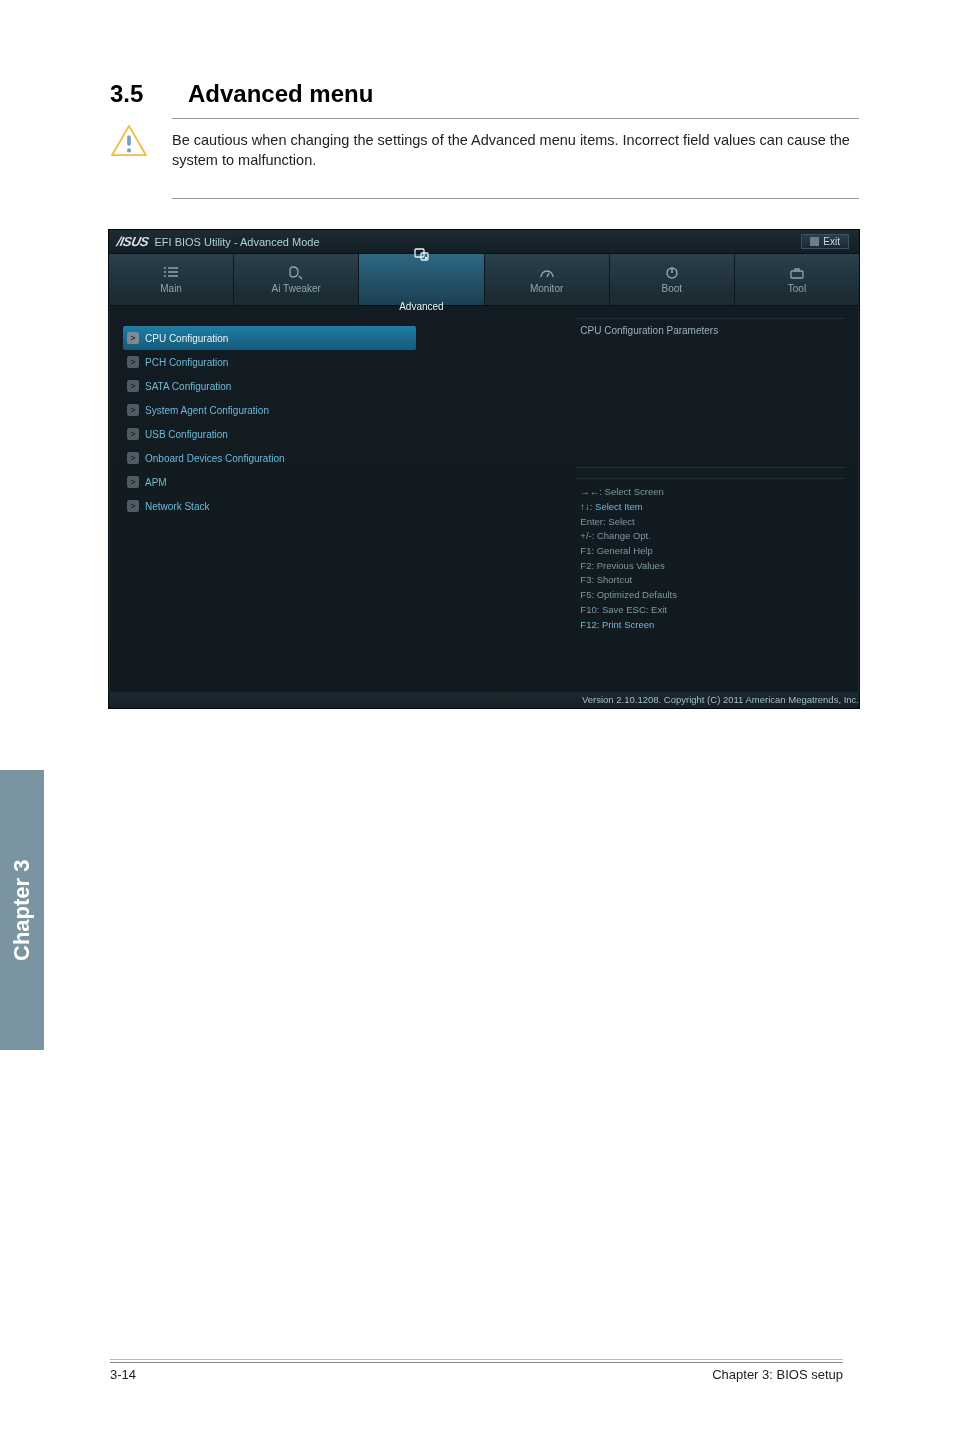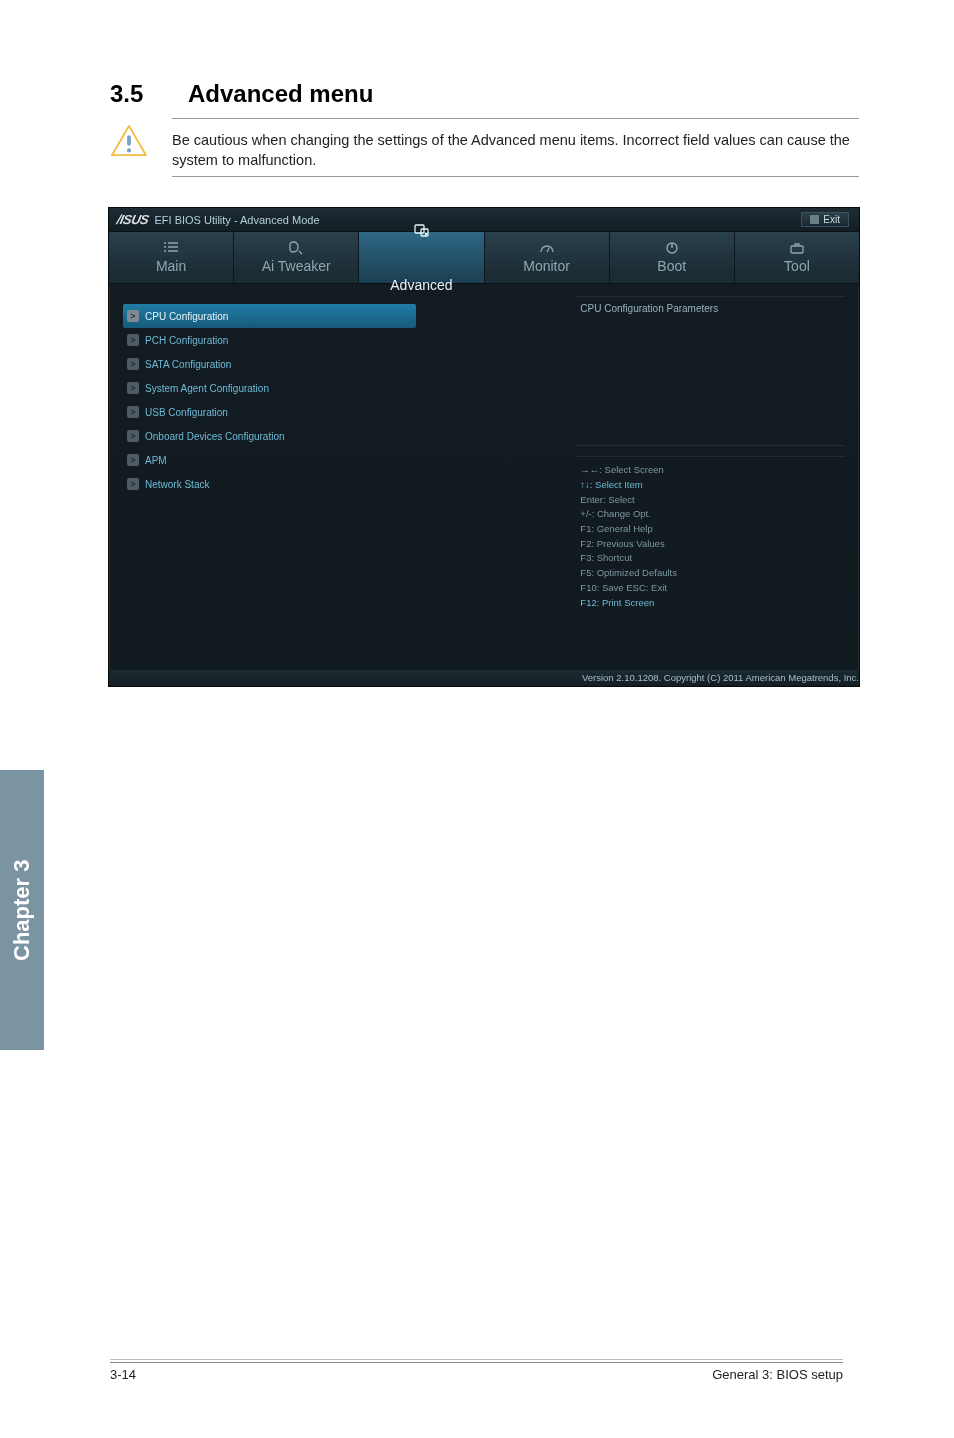--- a/index.html
+++ b/index.html
@@ -34,21 +34,21 @@
   }
   .warning-icon-wrap {
     width: 44px;
     flex-shrink: 0;
     padding-top: 6px;
   }
   .warning-text-wrap {
     flex: 1;
     border-top: 1px solid #999;
     border-bottom: 1px solid #999;
-    padding: 12px 0 6px;
+    padding: 12px 0 28px;
     font-size: 14.5px;
     line-height: 1.35;
     color: #222;
   }
   .warning-icon svg { width: 38px; height: 34px; }
 
   
   .bios-shot {
     width: 752px;
     height: 480px;
@@ -105,21 +105,21 @@
   }
   .nav-tab {
     flex: 1;
     border-right: 1px solid #0e171c;
     display: flex;
     flex-direction: column;
     align-items: center;
     justify-content: center;
     gap: 3px;
     color: #8da7b1;
-    font-size: 14px;
+    font-size: 10px;
   }
   .nav-tab:last-child { border-right: none; }
   .nav-tab .tab-icon {
     width: 18px; height: 14px;
     display: flex; align-items: center; justify-content: center;
     color: #8da7b1;
   }
   .nav-tab.active {
     background: linear-gradient(180deg,#2e6784 0%, #1b3f51 100%);
     color: #e6f3f8;
@@ -385,14 +385,14 @@
 
     <div class="bios-footer">Version  2.10.1208.   Copyright  (C)  2011  American  Megatrends,  Inc.</div>
   </div>
 
 </div>
 
 <div class="side-tab">Chapter 3</div>
 
 <div class="page-footer">
   <span>3-14</span>
-  <span>General 3: BIOS setup</span>
+  <span>Chapter 3: BIOS setup</span>
 </div>
 
 </body></html>

